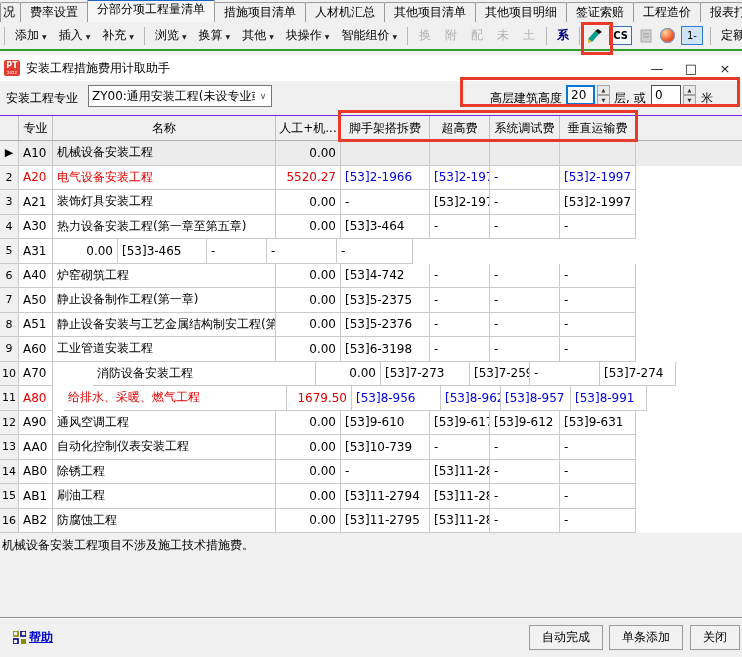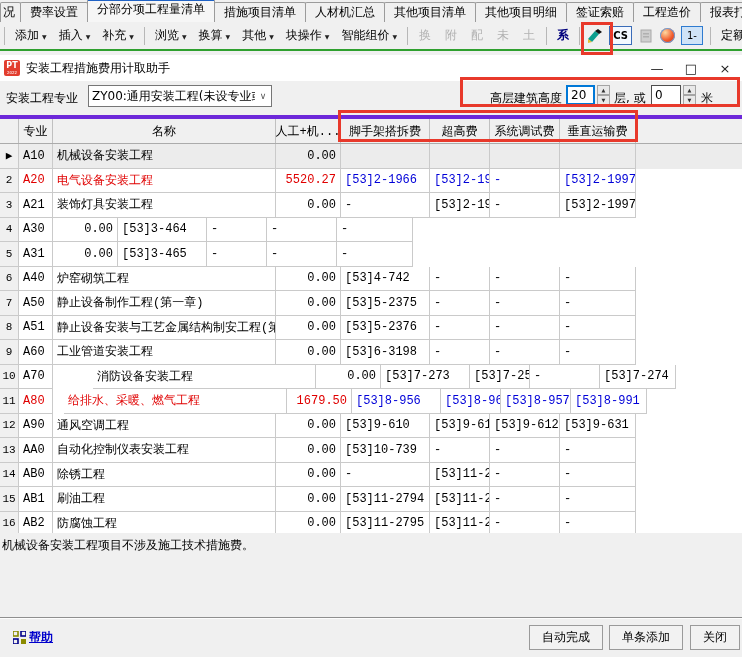--- a/index.html
+++ b/index.html
@@ -59,21 +59,21 @@
   .inp-meters{left:651px;width:30px;border:1px solid #4d4d4d;}
   .spinner{position:absolute;top:4px;width:13px;height:20px;display:flex;flex-direction:column;}
   .spin-floors{left:597px;} .spin-meters{left:683px;}
   .spin-btn{flex:1;background:#e9e9e9;border:1px solid #a5a5a5;font-size:5px;line-height:8px;
             display:flex;align-items:center;justify-content:center;color:#333;}
   .unit-floors{position:absolute;left:614px;top:9px;}
   .unit-meters{position:absolute;left:701px;top:9px;}
 
   
   .table-wrap{position:absolute;left:0;top:115px;width:742px;height:418px;background:#fff;
-              border-top:4px solid #6d28d9;box-sizing:border-box;overflow:hidden;font-family:Liberation Mono, monospace;}
+              border-top:1px solid #6d28d9;box-sizing:border-box;overflow:hidden;}
   .thead{display:flex;height:25px;background:#f0f0f0;border-bottom:1px solid #ababab;box-sizing:border-box;}
   .th{display:flex;align-items:center;justify-content:center;border-right:1px solid #c0c0c0;
       box-sizing:border-box;white-space:nowrap;overflow:hidden;}
   .trow{display:flex;height:24.5px;background:#fff;}
   .trow.current{background:#ececec;}
   .td{display:flex;align-items:center;padding:0 4px;border-right:1px solid #cacaca;
       border-bottom:1px solid #cacaca;box-sizing:border-box;white-space:nowrap;overflow:hidden;}
   .td.ind{background:#f0f0f0;justify-content:center;padding:0;font-size:11px;}
   .td.cost{justify-content:flex-end;}
   .red{color:#e00000;} .blue{color:#0000d8;}
@@ -235,20 +235,21 @@
           <div class="td" style="width: 223px;">装饰灯具安装工程</div>
           <div class="td cost" style="width: 65px;">0.00</div>
           <div class="td" style="width: 89px;">-</div>
           <div class="td" style="width: 60px;">[53]2-1972</div>
           <div class="td" style="width: 70px;">-</div>
           <div class="td" style="width: 76px;">[53]2-1997</div>
         </div>
         <div class="trow">
           <div class="td ind" style="width: 19px;">4</div>
           <div class="td" style="width: 34px;">A30</div>
+          <div class="td" style="width: 223px;">热力设备安装工程(第一章至第五章)</div>
           <div class="td cost" style="width: 65px;">0.00</div>
           <div class="td" style="width: 89px;">[53]3-464</div>
           <div class="td" style="width: 60px;">-</div>
           <div class="td" style="width: 70px;">-</div>
           <div class="td" style="width: 76px;">-</div>
         </div>
         <div class="trow">
           <div class="td ind" style="width: 19px;">5</div>
           <div class="td" style="width: 34px;">A31</div>
           <div class="td cost" style="width: 65px;">0.00</div>

